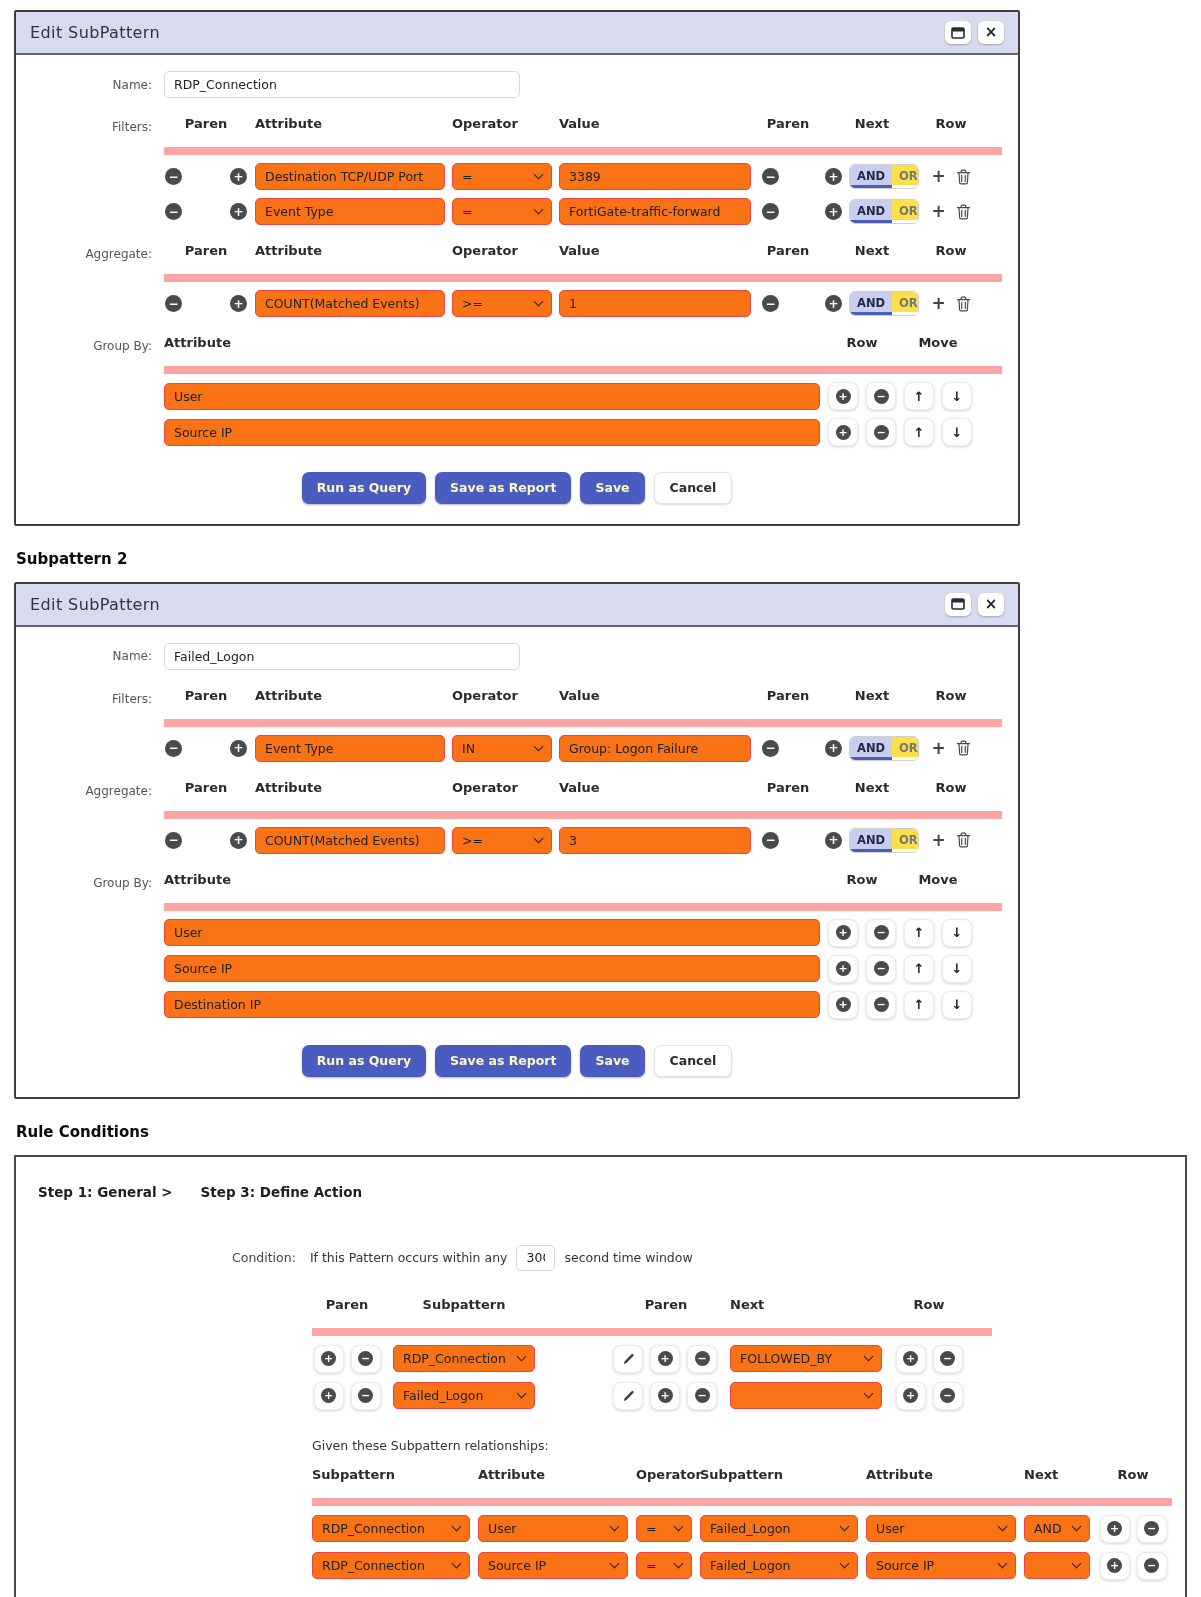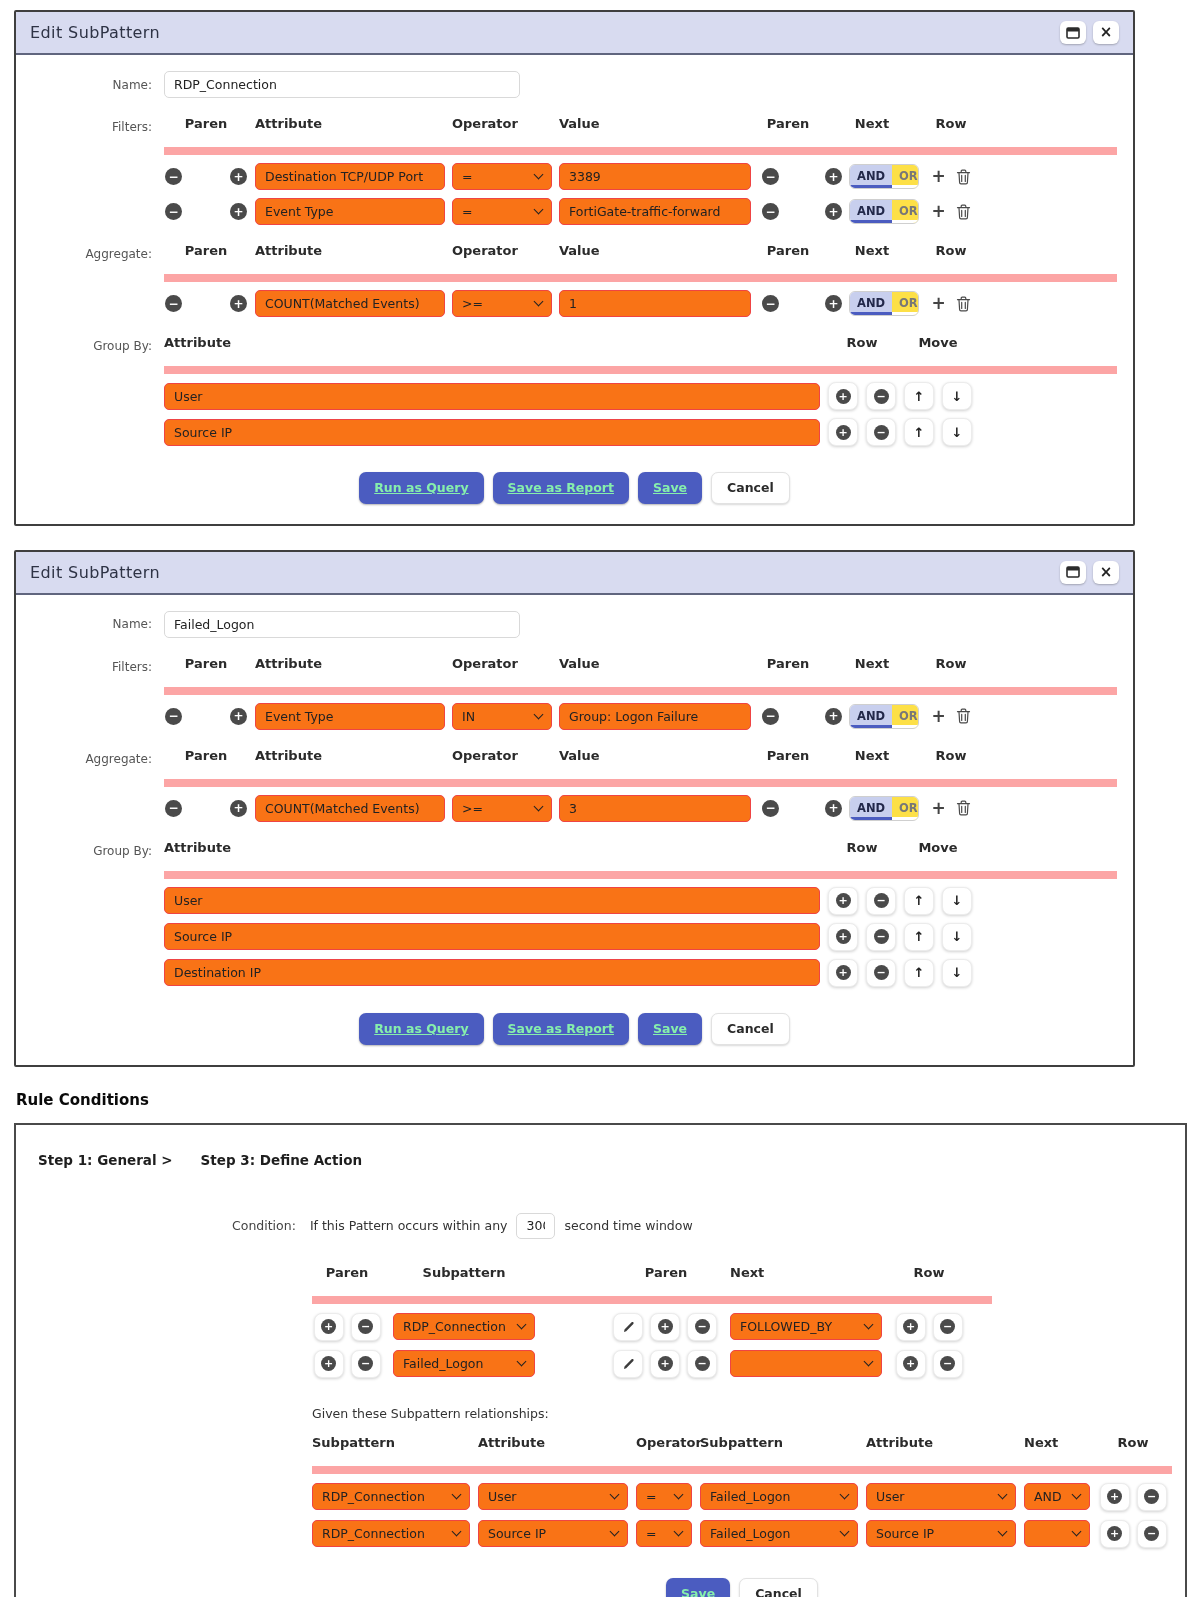--- a/index.html
+++ b/index.html
@@ -3,21 +3,21 @@
 <meta charset="utf-8">
 <style>
   *{box-sizing:border-box;margin:0;padding:0;}
   html,body{background:#fff;}
   body{width:1201px;font-family:"DejaVu Sans",sans-serif;color:#333;}
   .page{padding:10px 14px 10px;}
   .sec-label{font-size:15px;font-weight:bold;color:#0a0a0a;margin:0 0 14px 2px;}
   .gap-top{margin-top:24px;}
 
   
-  .dialog{border:2px solid #3f3f3f;border-radius:2px;background:#fff;width:1121px;margin-bottom:24px;}
+  .dialog{border:2px solid #3f3f3f;border-radius:2px;background:#fff;width:1006px;margin-bottom:24px;}
   .dlg-head{background:#d8dbf0;border-bottom:2px solid #60657e;display:flex;align-items:center;justify-content:space-between;padding:9px 14px;}
   .dlg-title{font-size:16px;color:#2e3345;letter-spacing:.4px;}
   .win-controls{display:flex;gap:7px;}
   .winbtn{width:26px;height:23px;background:#fff;border-radius:6px;display:flex;align-items:center;justify-content:center;box-shadow:0 1px 2px rgba(0,0,0,.25);cursor:pointer;font-weight:bold;color:#222;font-size:15px;line-height:1;}
   .dlg-body{padding:16px 16px 20px;}
 
   .form-row{display:flex;align-items:center;}
   .side-label{width:132px;text-align:right;padding-right:12px;font-size:12px;color:#555;flex:none;}
   .text-input{height:27px;border:1px solid #d9d9d9;border-radius:5px;padding:0 9px;font-size:12.5px;color:#222;font-family:inherit;background:#fff;outline:none;}
   .name-input{width:356px;}
@@ -48,21 +48,21 @@
 
   .ggrid{display:grid;grid-template-columns:656px 30px 30px 30px 30px;column-gap:8px;align-items:center;}
   .grow{margin-top:8px;}
   .gh-row{grid-column:2/4;text-align:center;}
   .gh-move{grid-column:4/6;text-align:center;}
   .boxbtn{width:30px;height:28px;background:#fff;border:1px solid #ececec;border-radius:8px;box-shadow:0 1px 3px rgba(0,0,0,.18);display:inline-flex;align-items:center;justify-content:center;cursor:pointer;flex:none;}
   .arrow{font-size:13px;font-weight:bold;color:#222;line-height:1;}
 
   .btn-row{display:flex;justify-content:center;gap:9px;margin-top:26px;}
   .btn{font-family:inherit;font-size:12.5px;font-weight:bold;padding:8px 15px;border-radius:7px;border:none;cursor:pointer;line-height:1.1;}
-  .btn.primary{background:#4b5cc0;color:#86efac;box-shadow:0 1px 2px rgba(0,0,0,.3);text-decoration:underline;}
+  .btn.primary{background:#4b5cc0;color:#fef9c3;box-shadow:0 1px 2px rgba(0,0,0,.3);}
   .btn.ghost{background:#fff;color:#2b2b2b;border:1px solid #e2e2e2;box-shadow:0 1px 2px rgba(0,0,0,.15);}
 
   
   .panel{border:2px solid #4a4a4a;width:1173px;padding:16px 0 34px;}
   .tabs{display:flex;gap:16px;padding:2px 0 0 16px;align-items:flex-end;}
   .tab{font-size:13.5px;font-weight:bold;color:#1e1e1e;padding:9px 6px;cursor:pointer;white-space:nowrap;}
   .tab.active{background:#dee1f6;border-radius:8px 8px 2px 2px;border-bottom:3px solid #5160bd;padding:9px 14px;}
   .cond-row{display:flex;align-items:center;gap:9px;margin:36px 0 0 216px;font-size:12.5px;color:#333;}
   .cond-label{color:#444;margin-right:5px;}
   .window-input{width:39px;text-align:center;height:26px;}
@@ -299,20 +299,21 @@
 
       <div class="btn-row">
         <button class="btn primary">Run as Query</button>
         <button class="btn primary">Save as Report</button>
         <button class="btn primary">Save</button>
         <button class="btn ghost">Cancel</button>
       </div>
     </div>
   </div>
 
+  <div class="sec-label gap-top">Subpattern 2</div>
 
   <div class="dialog">
     <div class="dlg-head">
       <span class="dlg-title">Edit SubPattern</span>
       <span class="win-controls">
         <span class="winbtn">
           <svg width="14" height="12" viewBox="0 0 14 12">
               <rect x="1" y="1" width="12" height="10" rx="1.2" fill="none" stroke="#2b2b2b" stroke-width="1.6"></rect>
               <rect x="1" y="1" width="12" height="3.6" rx="1" fill="#2b2b2b"></rect>
             </svg>

